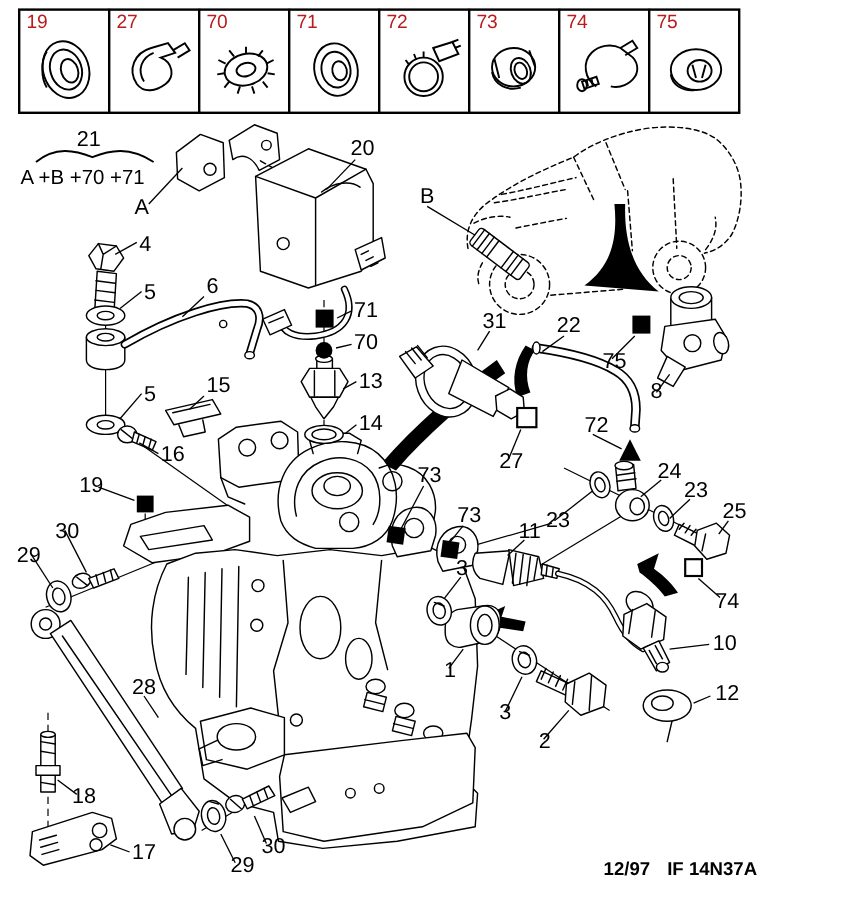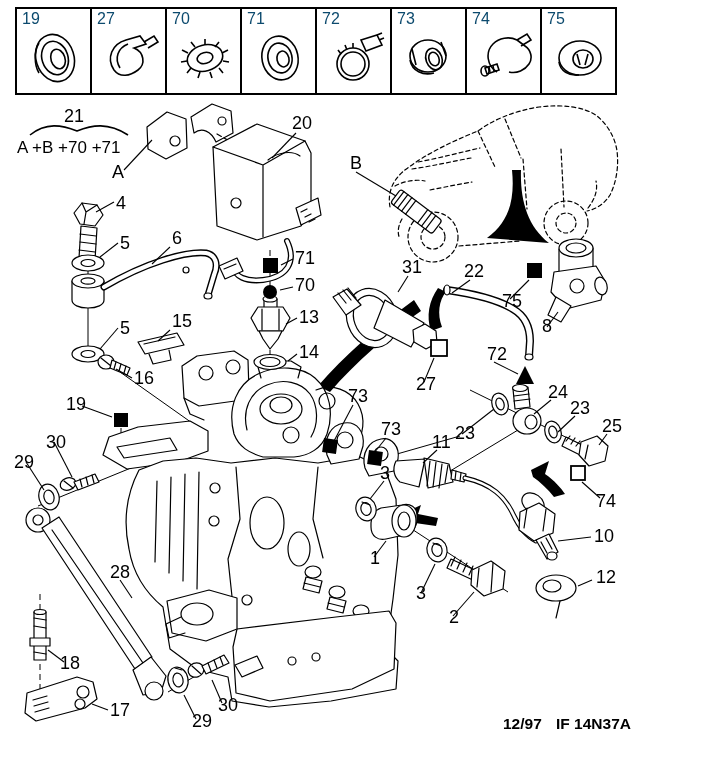--- a/index.html
+++ b/index.html
@@ -1,17 +1,17 @@
 <!DOCTYPE html>
 <html><head>
 <meta charset="utf-8">
 <style>
   html,body{margin:0;padding:0;background:#fff;}
   #stage{position:relative;width:715px;height:757px;background:#fff;overflow:hidden;
-         font-family:"Liberation Sans",sans-serif;color:#0c4a6e;}
+         font-family:"Liberation Sans",sans-serif;color:#b91c1c;}
   
   #strip{position:absolute;left:15px;top:7px;display:flex;}
   .pbox{position:relative;width:77px;height:88px;border:2px solid #000;background:#fff;box-sizing:border-box;}
   .pbox + .pbox{margin-left:-2px;}
   .pbox .num{position:absolute;top:1px;left:5px;font-size:16px;line-height:18px;}
   .pbox svg{position:absolute;left:8px;top:18px;}
   
   #draw{position:absolute;left:0;top:0;}
   text{font-family:"Liberation Sans",sans-serif;font-size:18px;fill:#000;}
   text.note{font-size:17px;}

